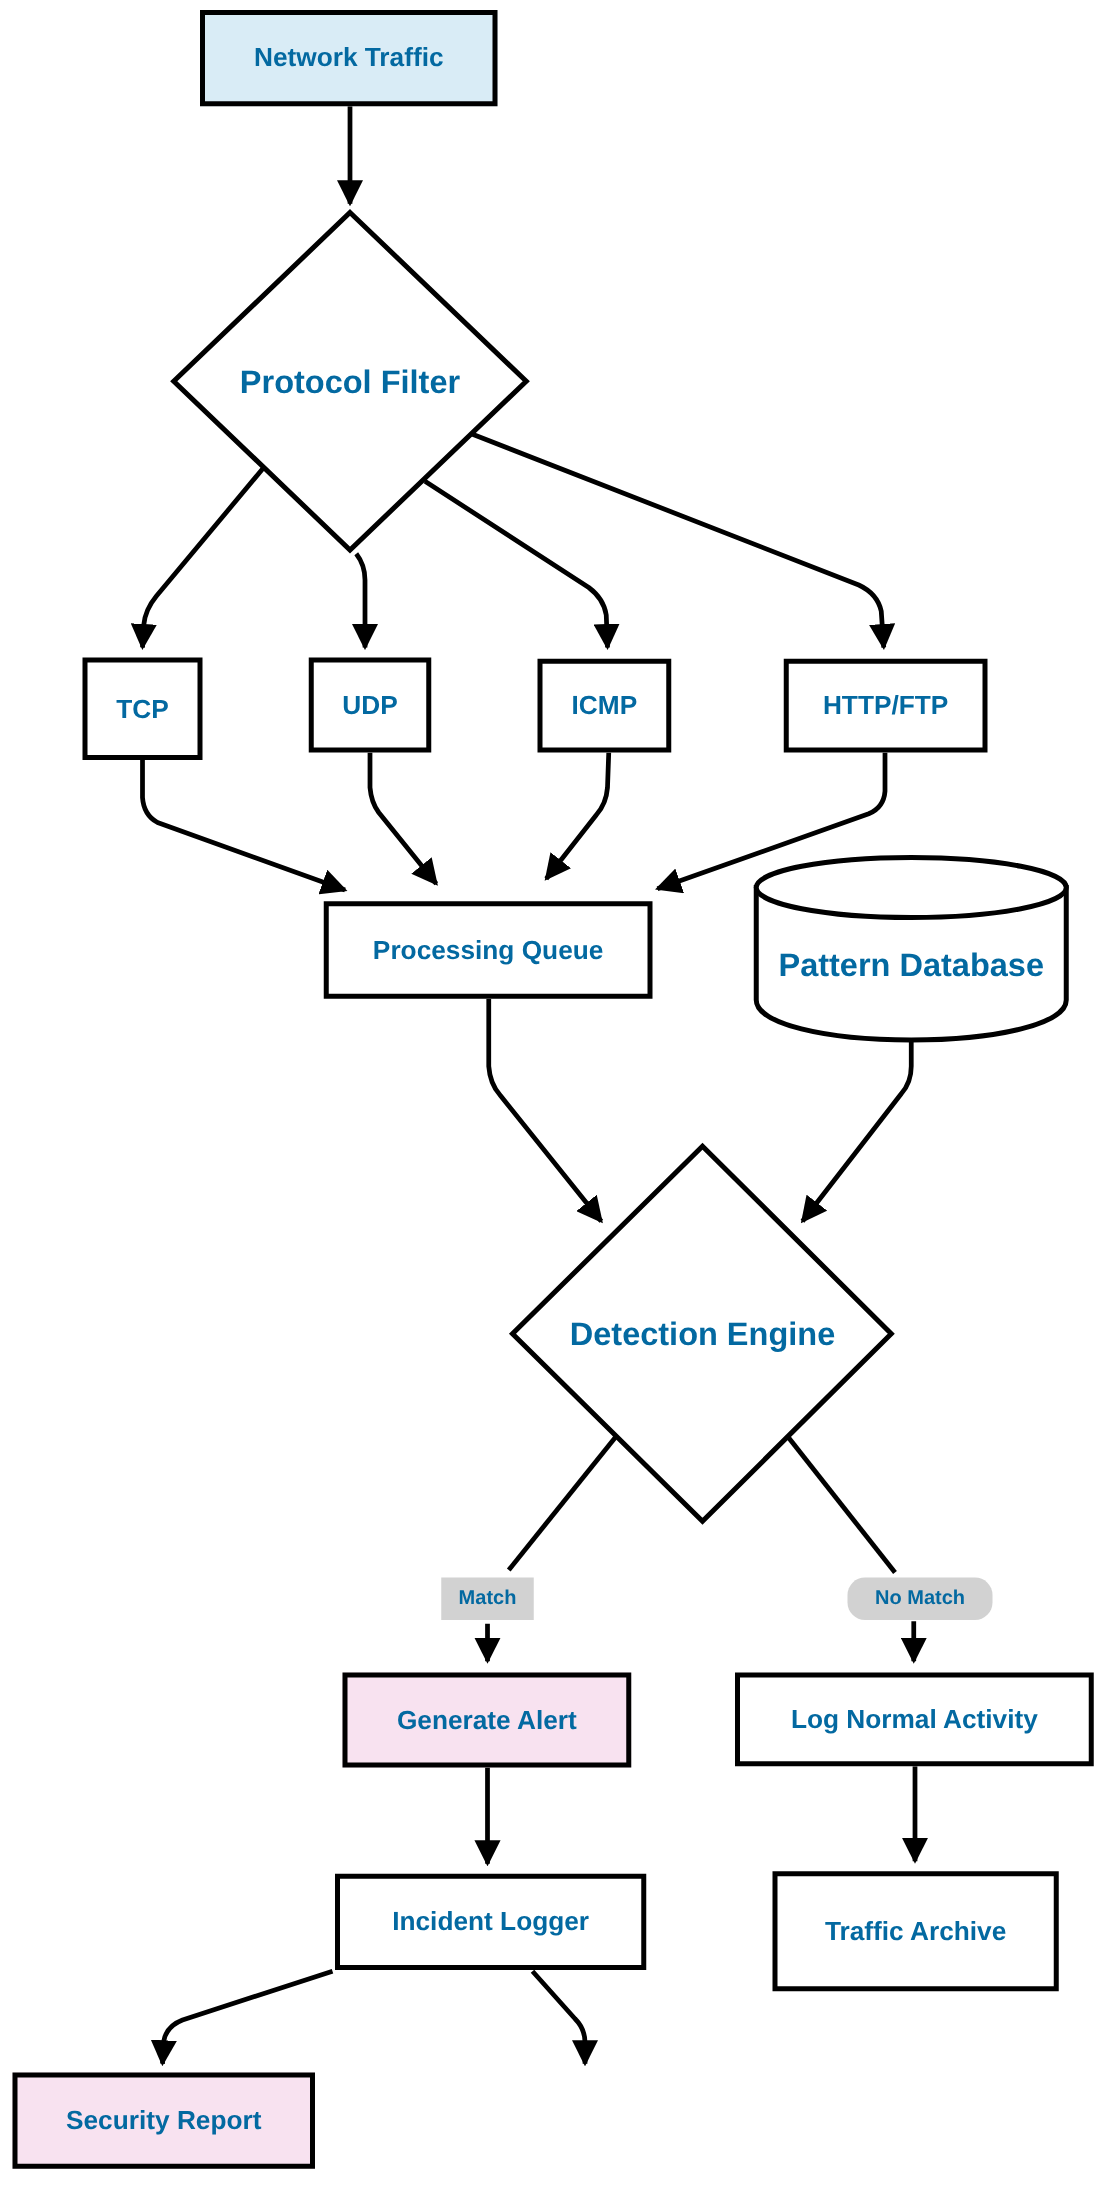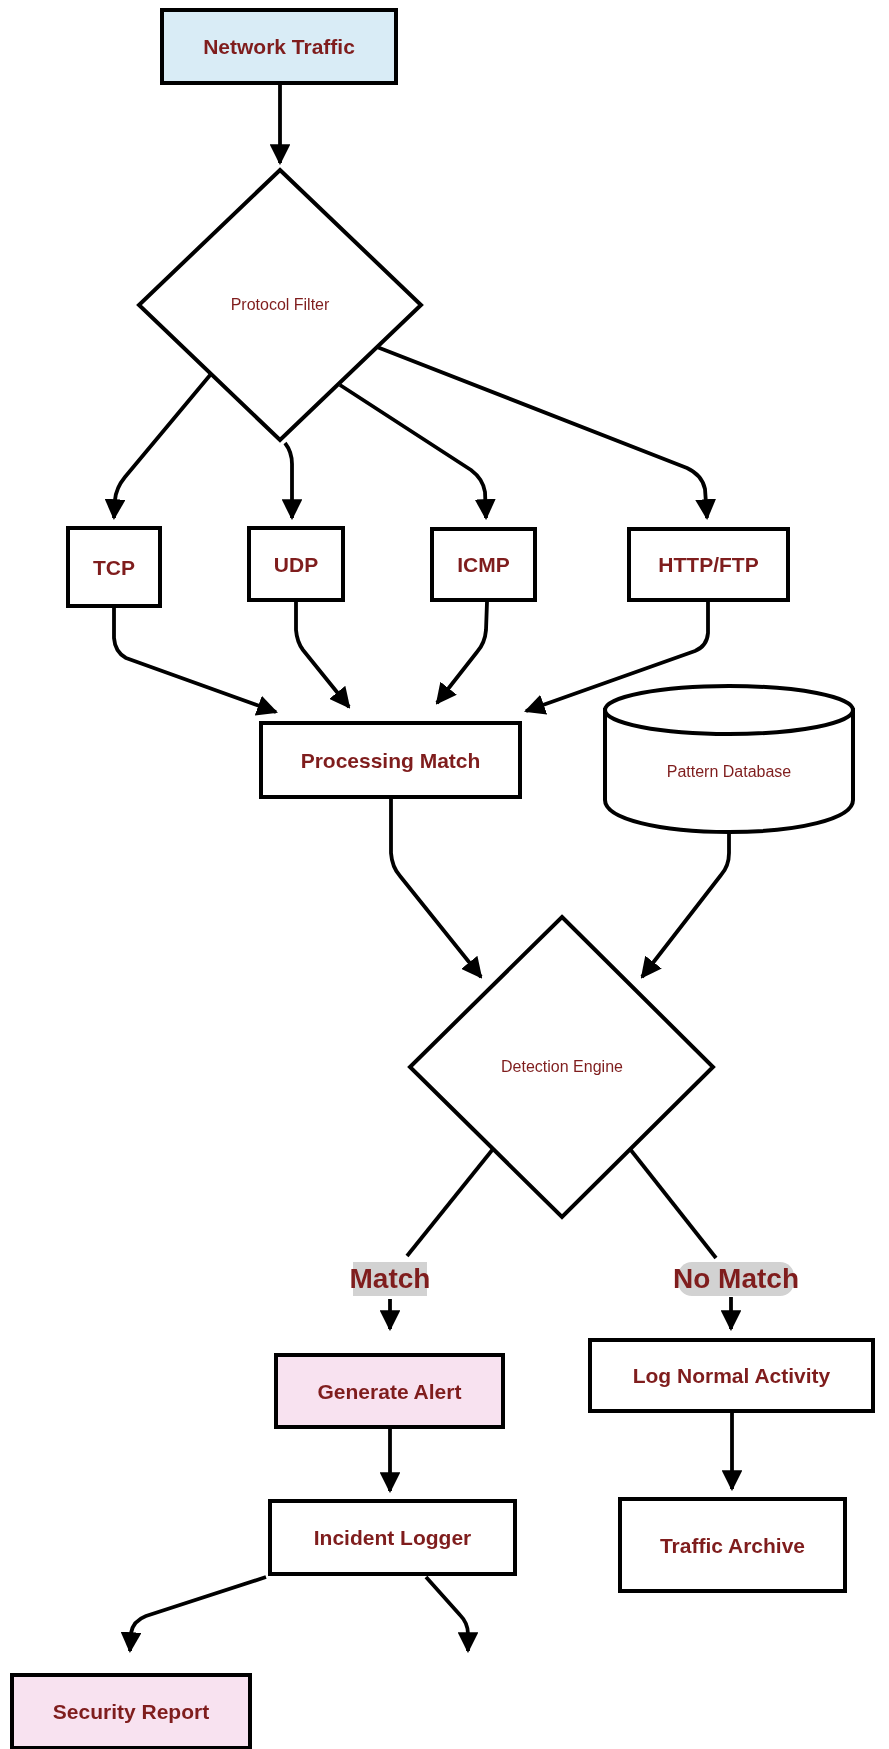--- a/index.html
+++ b/index.html
@@ -1,38 +1,38 @@
 <!DOCTYPE html>
 <html><head>
 <meta charset="utf-8">
 <title>Flowchart</title>
 <style>
   html,body{margin:0;padding:0;background:#fff;}
   .canvas{
     position:relative;width:889px;height:1749px;background:#ffffff;
-    font-family:"Liberation Sans","DejaVu Sans",sans-serif;color:#7f1d1d;overflow:hidden;
+    font-family:"Liberation Sans","DejaVu Sans",sans-serif;color:#0369a1;overflow:hidden;
   }
   svg.wires{position:absolute;left:0;top:0;z-index:1;}
   .node{
     position:absolute;box-sizing:border-box;border:4px solid #000;background:#fff;
     display:flex;align-items:center;justify-content:center;
     font-weight:700;font-size:21px;line-height:1;white-space:nowrap;z-index:2;
   }
   .shape-label{
     position:absolute;display:flex;align-items:center;justify-content:center;
-    font-weight:400;font-size:16px;line-height:1;white-space:nowrap;z-index:2;
+    font-weight:700;font-size:26px;line-height:1;white-space:nowrap;z-index:2;
     background:transparent;border:none;
   }
   .branch-label{
     position:absolute;display:flex;align-items:center;justify-content:center;
-    font-weight:700;font-size:28px;line-height:1;white-space:nowrap;z-index:2;
+    font-weight:700;font-size:16px;line-height:1;white-space:nowrap;z-index:2;
     background:#d2d2d2;
   }
   .fill-blue{background:#d9ecf6;}
-  .fill-pink{background:#f8e2f0;margin-top:15px;}
+  .fill-pink{background:#f8e2f0;}
   .fill-cream{background:#fcf3dc;}
 </style>
 </head>
 <body>
 
 <div class="canvas">
 
   <svg class="wires" width="889" height="1749" viewBox="0 0 889 1749">
     <defs>
       <marker id="arrow" viewBox="0 0 10 10" refX="9" refY="5" markerWidth="5.5" markerHeight="5.5" orient="auto-start-reverse">
@@ -73,21 +73,21 @@
   <div class="node fill-blue" style="left:160px;top:8px;width:238px;height:77px;">Network Traffic</div>
 
   <div class="node" style="left:66px;top:526px;width:96px;height:82px;">TCP</div>
 
   <div class="node" style="left:247px;top:526px;width:98px;height:76px;">UDP</div>
 
   <div class="node" style="left:430px;top:527px;width:107px;height:75px;">ICMP</div>
 
   <div class="node" style="left:627px;top:527px;width:163px;height:75px;">HTTP/FTP</div>
 
-  <div class="node" style="left:259px;top:721px;width:263px;height:78px;">Processing Match</div>
+  <div class="node" style="left:259px;top:721px;width:263px;height:78px;">Processing Queue</div>
 
   <div class="node fill-pink" style="left:274px;top:1338px;width:231px;height:76px;">Generate Alert</div>
 
   <div class="node" style="left:588px;top:1338px;width:287px;height:75px;">Log Normal Activity</div>
 
   <div class="node" style="left:268px;top:1499px;width:249px;height:77px;">Incident Logger</div>
 
   <div class="node" style="left:618px;top:1497px;width:229px;height:96px;">Traffic Archive</div>
 
   <div class="node fill-pink" style="left:10px;top:1658px;width:242px;height:77px;">Security Report</div>

